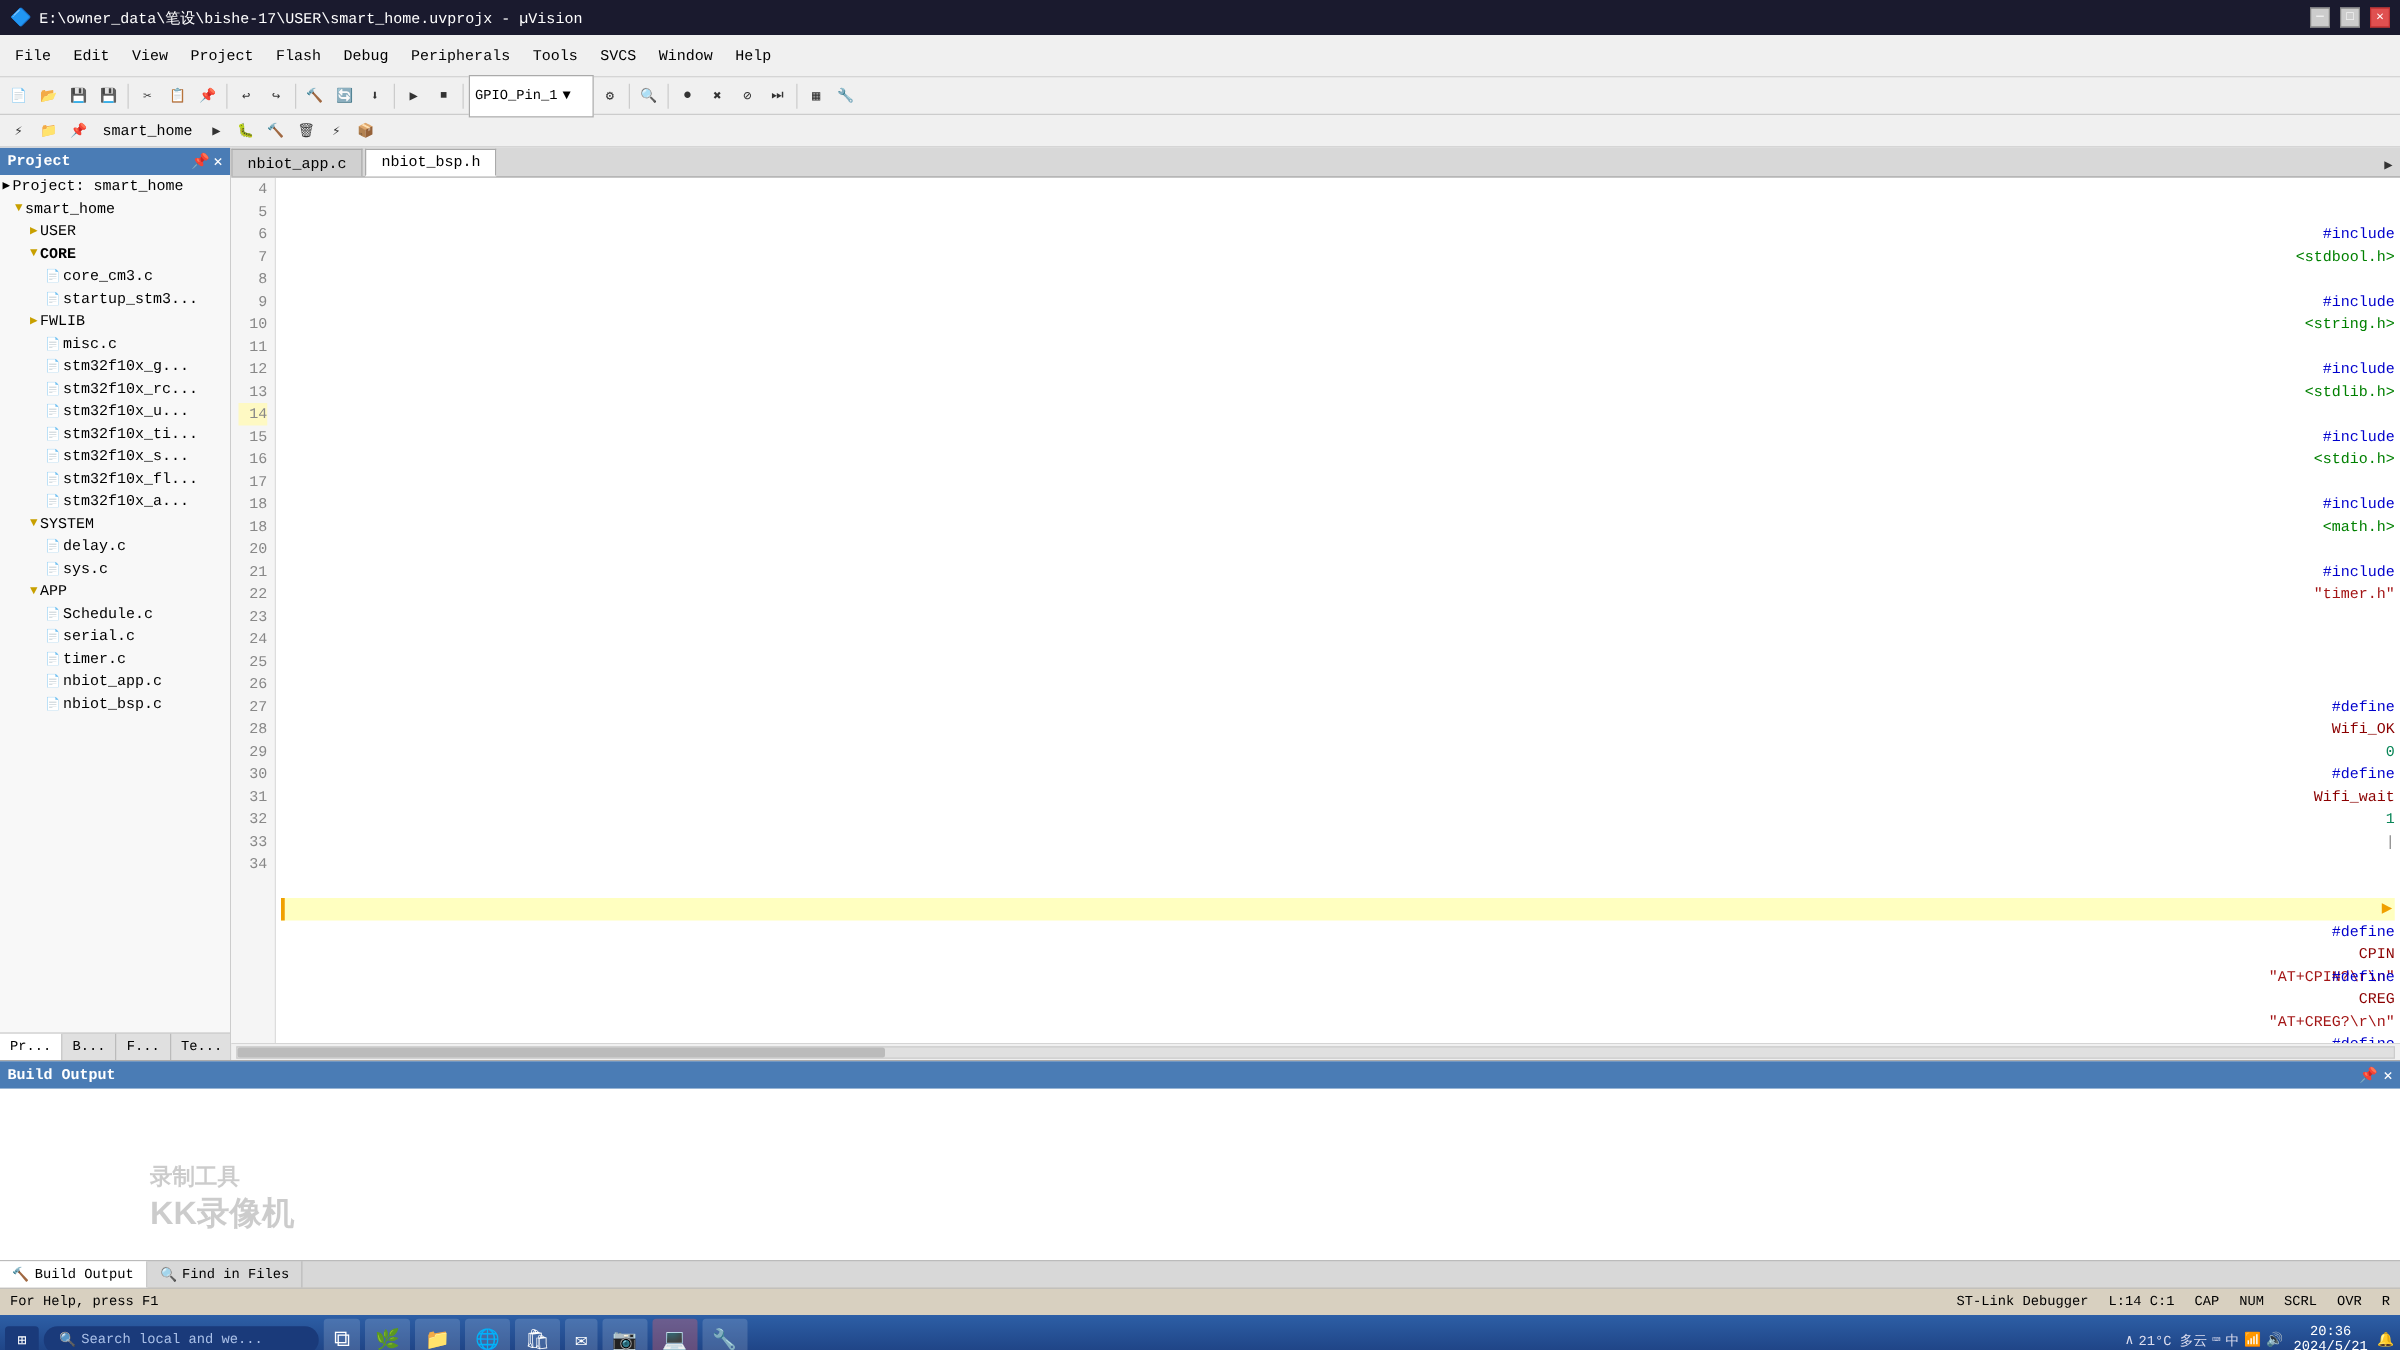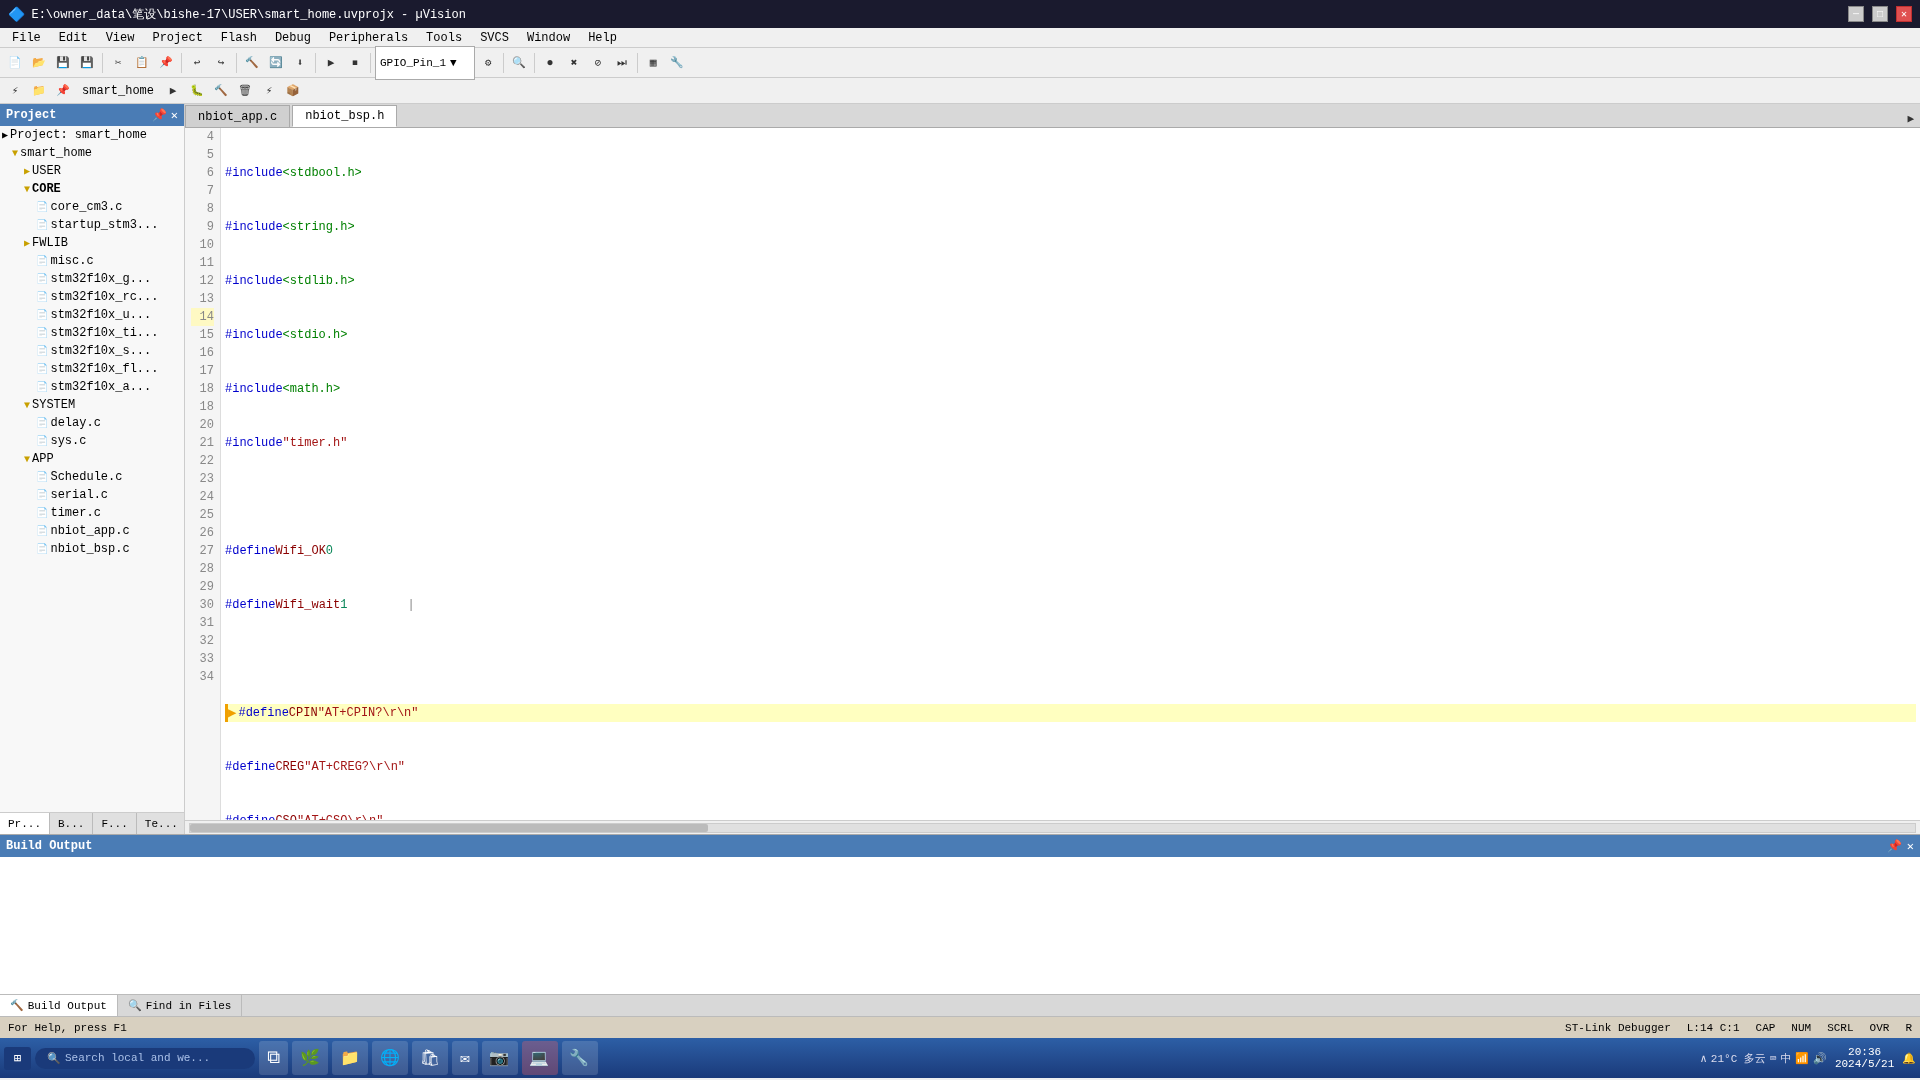--- a/index.html
+++ b/index.html
@@ -17,21 +17,21 @@
       font-size: 12px;
     }
     #title-bar-left { display: flex; align-items: center; gap: 6px; }
     #title-bar-controls { display: flex; gap: 8px; }
     .title-btn { width: 16px; height: 16px; border: 1px solid #888; background: #ccc; display: flex; align-items: center; justify-content: center; font-size: 10px; cursor: pointer; }
 
     
     #menu-bar {
       background: #f0f0f0;
       border-bottom: 1px solid #ccc;
-      height: 20px;
+      height: 34px;
       display: flex;
       align-items: center;
       padding: 0 4px;
       gap: 2px;
     }
     .menu-item {
       padding: 2px 8px;
       font-size: 12px;
       cursor: pointer;
       color: #000;
@@ -202,20 +202,21 @@
       flex: 1;
       padding: 0 4px;
       line-height: 18px;
       font-size: 12px;
       white-space: pre;
     }
     .code-line {
       height: 18px;
       display: flex;
       align-items: flex-end;
+      flex-direction: column;
     }
     .code-line.current-line { background: #ffffc0; border-left: 3px solid #f0a000; }
     .kw-define { color: #0000cc; }
     .kw-include { color: #0000cc; }
     .str-val { color: #a31515; }
     .str-include { color: #008000; }
     .num-val { color: #098658; }
     .macro-name { color: #8b0000; }
     .arrow-indicator { color: #f0a000; font-size: 14px; margin-right: 2px; }
 
@@ -640,20 +641,26 @@
 </div>
 
 <div id="build-panel">
   <div id="build-header">
     <span>Build Output</span>
     <div style="display:flex;gap:4px;">
       <span style="cursor:pointer;">📌</span>
       <span style="cursor:pointer;">✕</span>
     </div>
   </div>
+  <div id="build-content">
+    <div class="watermark">
+      <div>录制工具</div>
+      <div class="watermark-sub">KK录像机</div>
+    </div>
+  </div>
 </div>
 
 <div id="bottom-tabs">
   <div class="bottom-tab active">
     <span>🔨</span>
     <span>Build Output</span>
   </div>
   <div class="bottom-tab">
     <span>🔍</span>
     <span>Find in Files</span>

